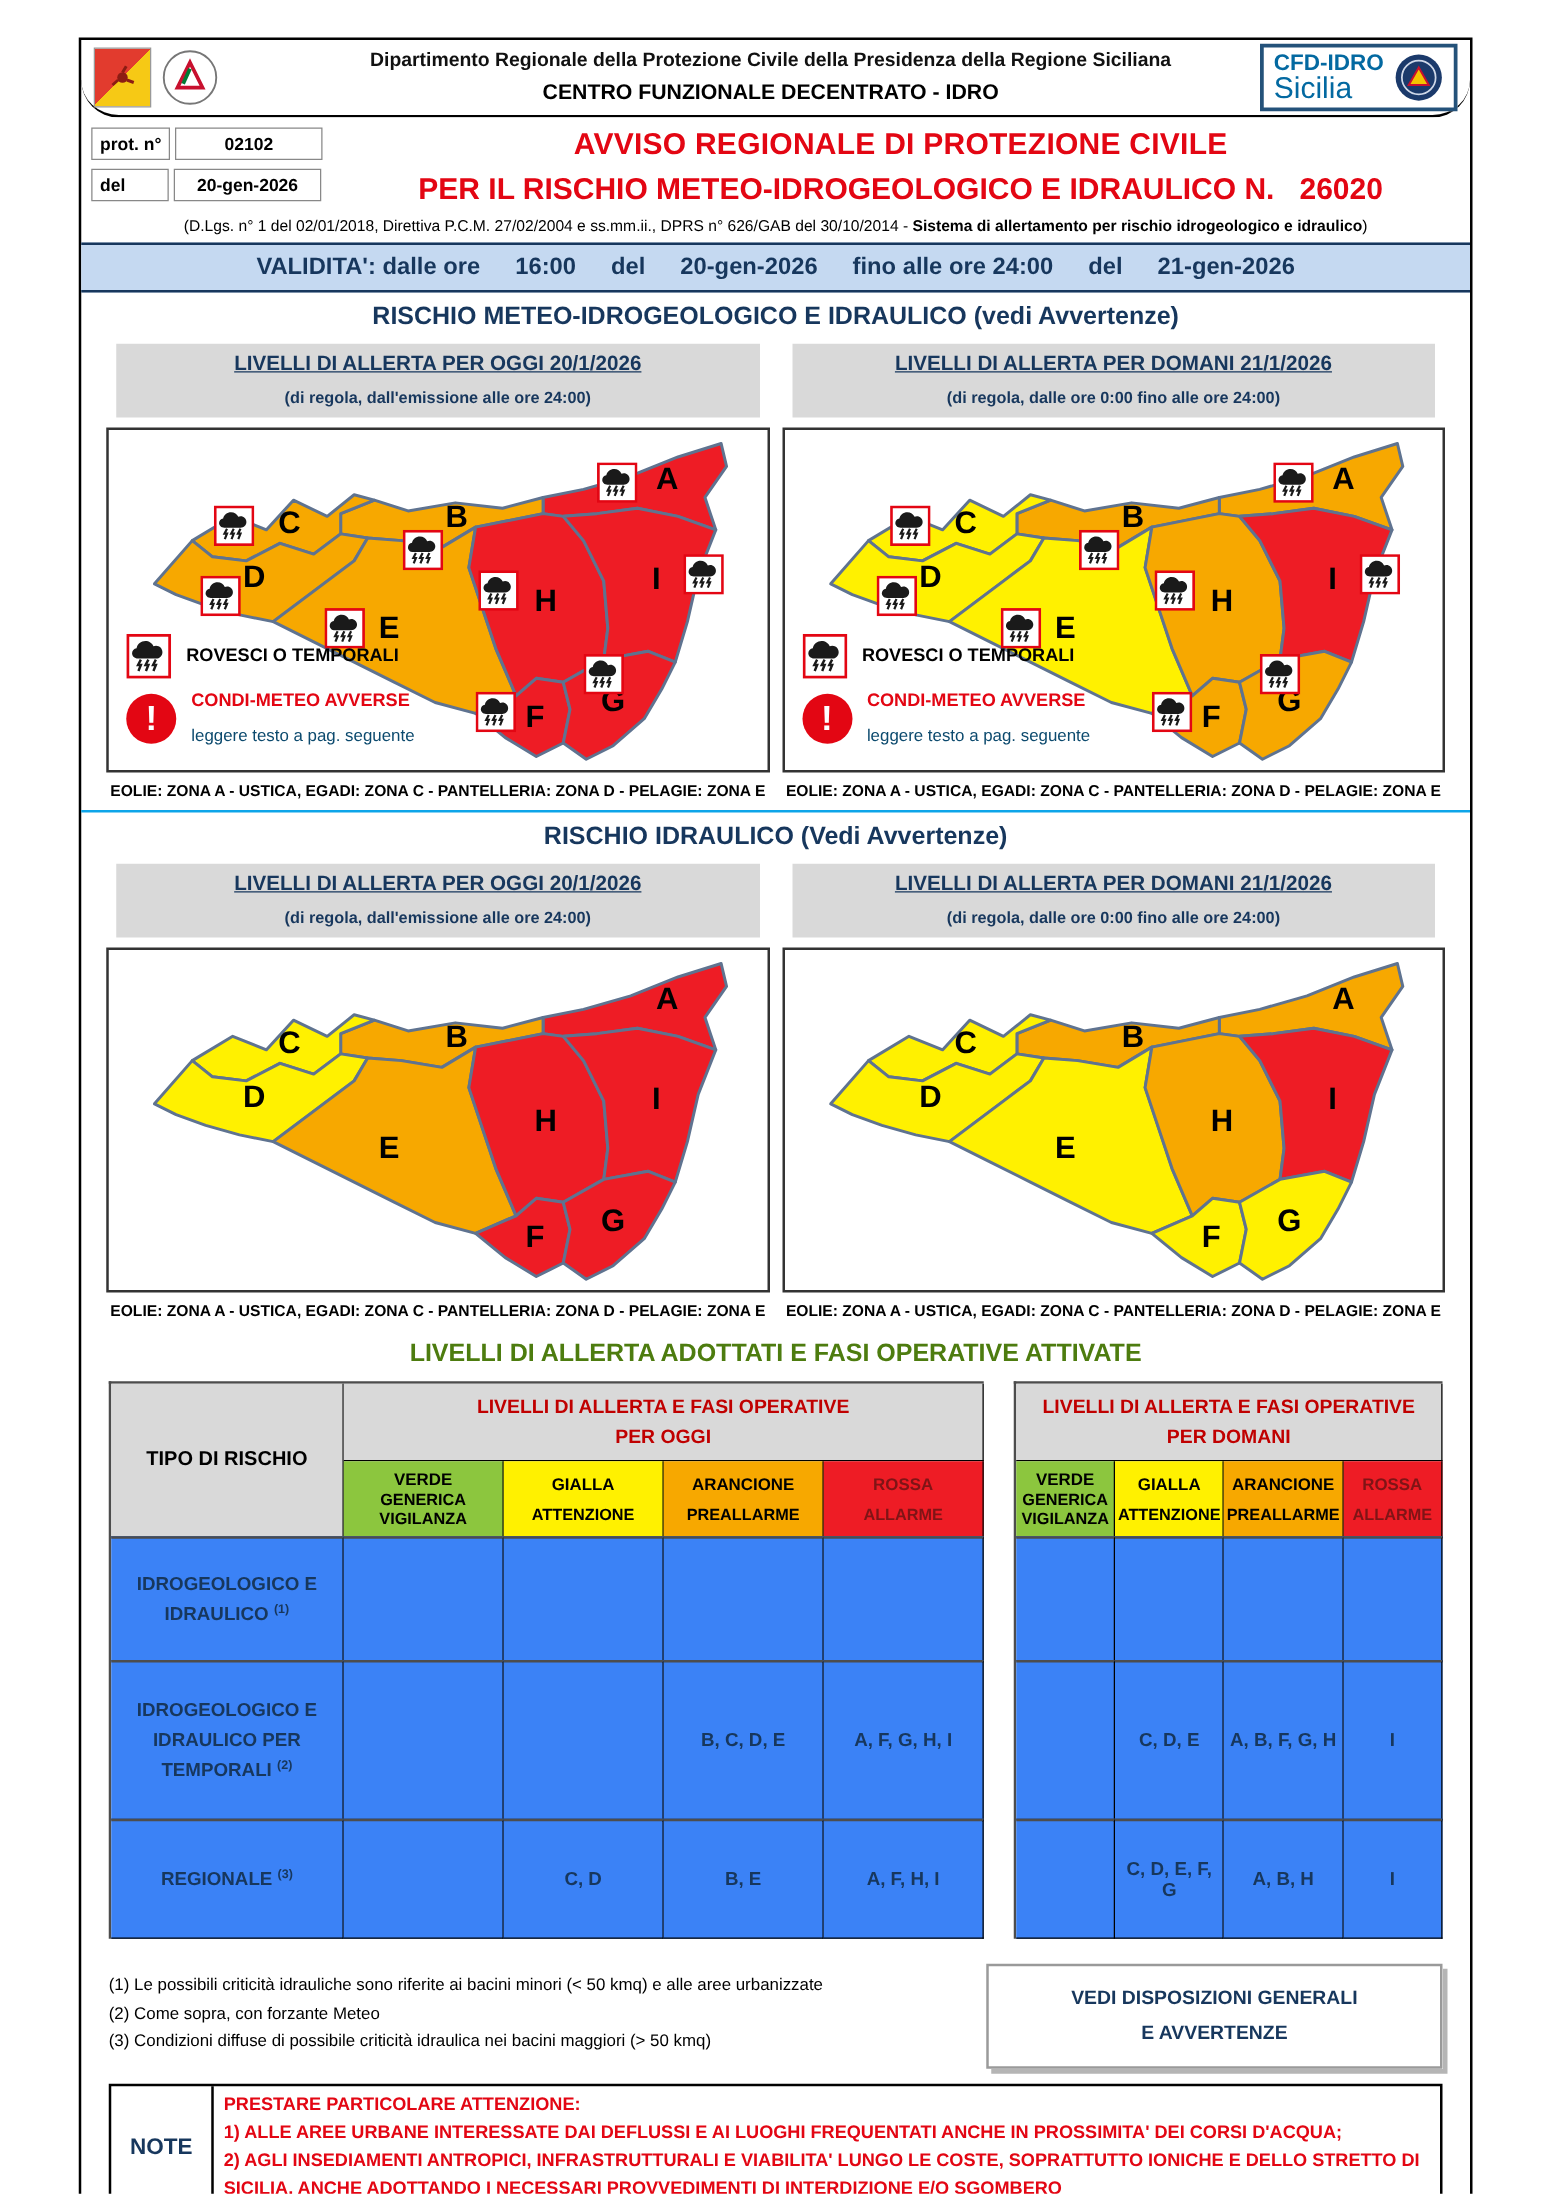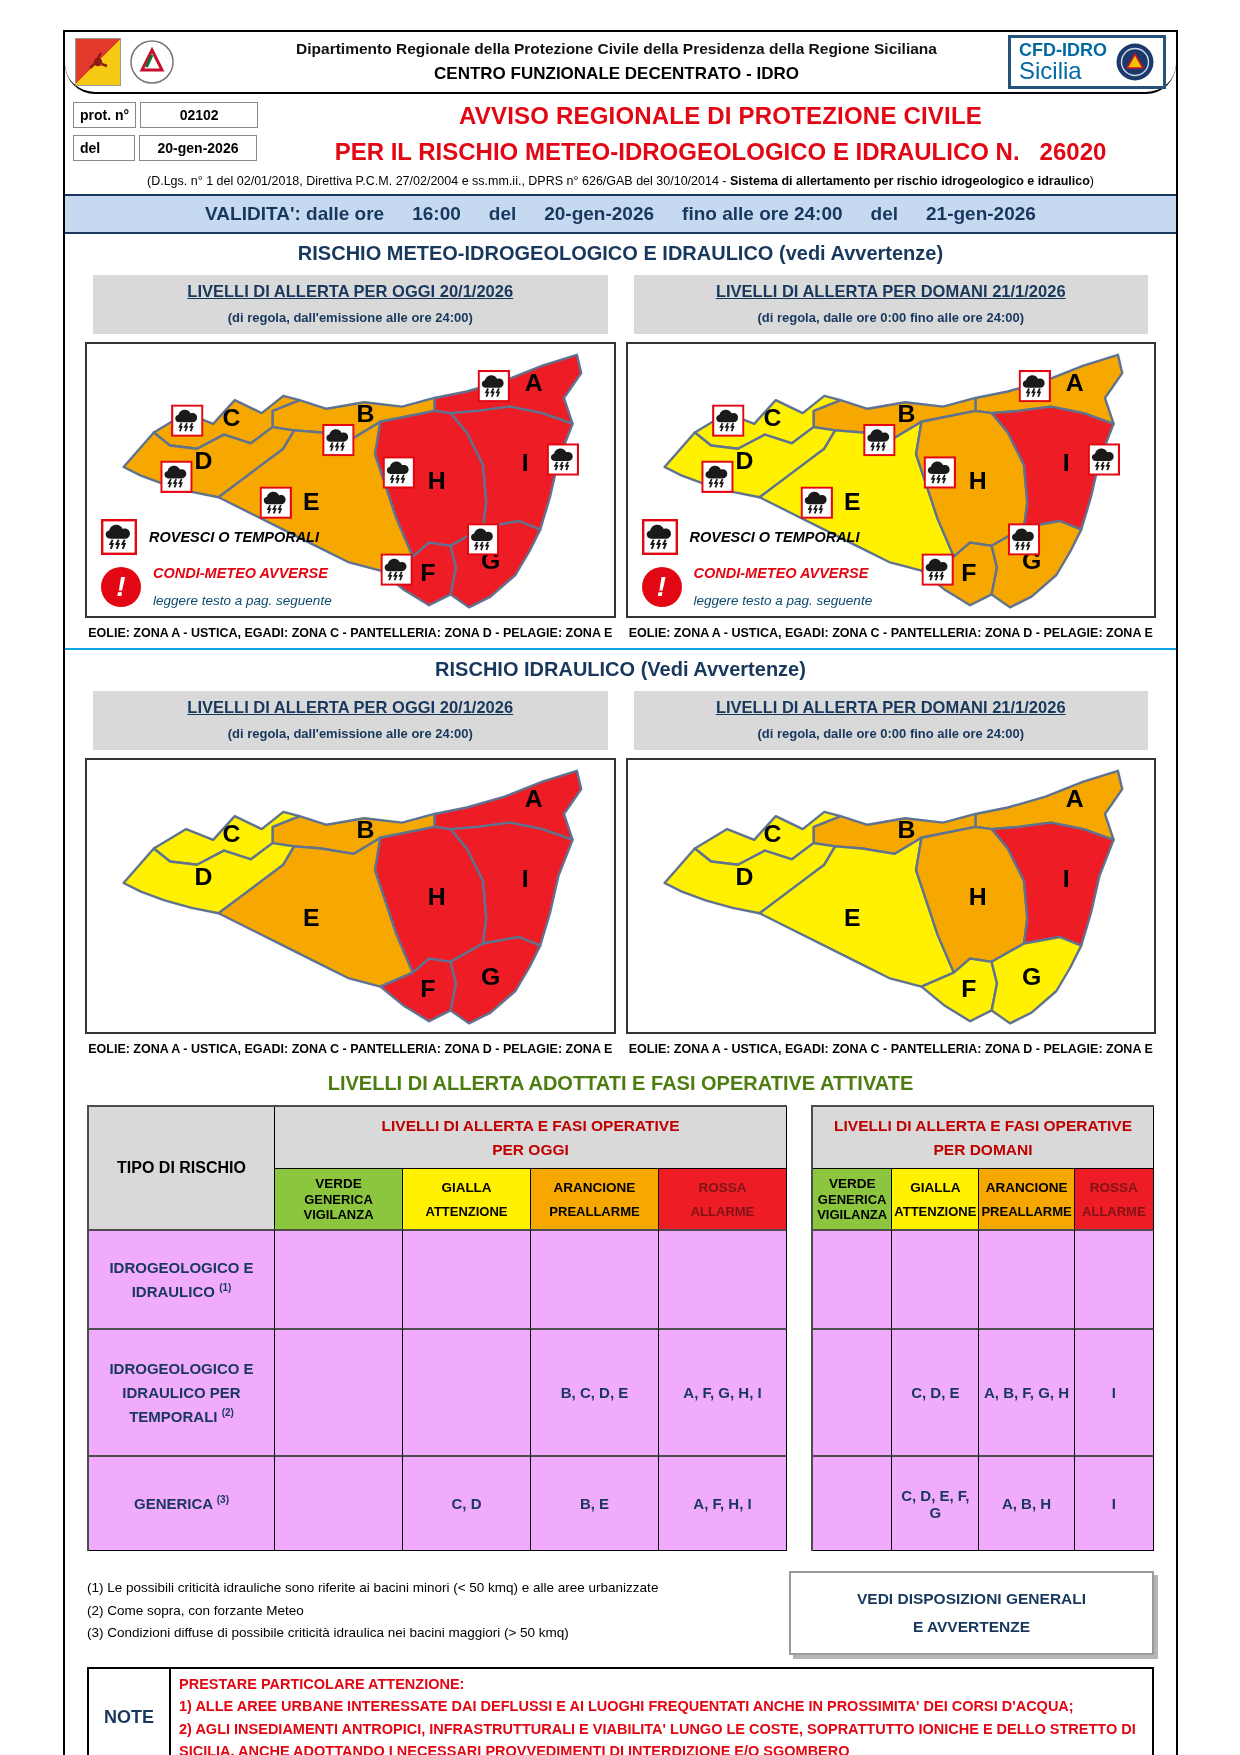--- a/index.html
+++ b/index.html
@@ -47,36 +47,36 @@
   .panel-row{display:flex; gap:10px; padding:4px 20px 2px 20px;}
   .panel{flex:1; min-width:0;}
   .panel-head{background:var(--c-grey); text-align:center; padding:7px 4px 9px 4px; margin:2px 8px 8px 8px;}
   .ph-title{font-size:16.5px; font-weight:bold; color:var(--c-navy); text-decoration:underline;}
   .ph-sub{font-size:13px; font-weight:bold; color:var(--c-navy); margin-top:9px;}
   .map-frame{border:2px solid #333; position:relative; height:276px; background:#fff; overflow:hidden;}
   .map-canvas{position:absolute; inset:0;}
   .map-canvas svg{width:100%; height:100%;}
   .map-caption{text-align:center; font-size:12.5px; font-weight:bold; padding:8px 0 6px 0; color:#000;}
 
-  .map-legend{position:absolute; left:14px; bottom:8px; width:300px;font-style:italic;}
+  .map-legend{position:absolute; left:14px; bottom:20px; width:300px;}
   .lg-row{display:flex; align-items:center; gap:12px; margin-top:10px;}
   .lg-storm{width:36px; height:36px; flex:none;}
   .lg-lbl{font-size:14.5px; font-weight:bold; color:#000;}
   .warn-circle{width:40px; height:40px; border-radius:50%; background:var(--c-red); color:#fff;
     font-size:28px; font-weight:bold; display:flex; align-items:center; justify-content:center; flex:none;}
   .warn-t{font-size:14.5px; font-weight:bold; color:var(--c-red);}
   .warn-s{font-size:13.5px; color:#0c4a6e; margin-top:12px;}
 
   
   .tbl-wrap{display:flex; gap:24px; padding:6px 22px 10px 22px;}
   .grid{display:grid; border-top:2px solid #4d4d4d; border-left:2px solid #4d4d4d;}
   .grid-l{width:700px; grid-template-columns:186px repeat(4,1fr); flex:none;}
   .grid-r{flex:1; grid-template-columns:repeat(4,1fr);}
   .cell{border-right:1px solid #000; border-bottom:1px solid #000; display:flex; flex-direction:column;
-    align-items:center; justify-content:center; text-align:center; background:#f0abfc; padding:2px;}
+    align-items:center; justify-content:center; text-align:center; background:#3b82f6; padding:2px;}
   .c-grey{background:var(--c-grey);}
   .c-corner{font-size:16px; font-weight:bold; color:#000;}
   .c-redhead{color:#C00000; font-weight:bold; font-size:15.5px; line-height:1.5;}
   .c-level{font-weight:bold; font-size:13.5px; color:#000; justify-content:space-around; padding:6px 2px;}
   .c-level .lv2{font-size:13px;}
   .lvl-rossa{color:var(--c-darkred);}
   .c-risk{color:var(--c-navy); font-weight:bold; font-size:15px; line-height:1.6; padding:4px 8px;}
   .c-risk sup{font-size:10px;}
   .c-val{color:var(--c-navy); font-weight:bold; font-size:15px;}
   .r1{height:62px;} .r2{height:61px;} .r3{height:100px;} .r4{height:128px;} .r5{height:96px;}
@@ -385,21 +385,21 @@
 
       <div class="cell c-risk r4 thick-top">
             <div><span>IDROGEOLOGICO E IDRAULICO PER TEMPORALI</span> <sup>(2)</sup></div>
           </div>
       <div class="cell c-val r4 thick-top"></div>
       <div class="cell c-val r4 thick-top"></div>
       <div class="cell c-val r4 thick-top">B, C, D, E</div>
       <div class="cell c-val r4 thick-top">A, F, G, H, I</div>
 
       <div class="cell c-risk r5 thick-top">
-            <div><span>GENERICA</span> <sup>(3)</sup></div>
+            <div><span>REGIONALE</span> <sup>(3)</sup></div>
           </div>
       <div class="cell c-val r5 thick-top"></div>
       <div class="cell c-val r5 thick-top">C, D</div>
       <div class="cell c-val r5 thick-top">B, E</div>
       <div class="cell c-val r5 thick-top">A, F, H, I</div>
     </div>
 
     <div class="grid grid-r">
       <div class="cell c-grey c-redhead r1" style="grid-column:1/5;">
         <div>LIVELLI DI ALLERTA E FASI OPERATIVE</div>

